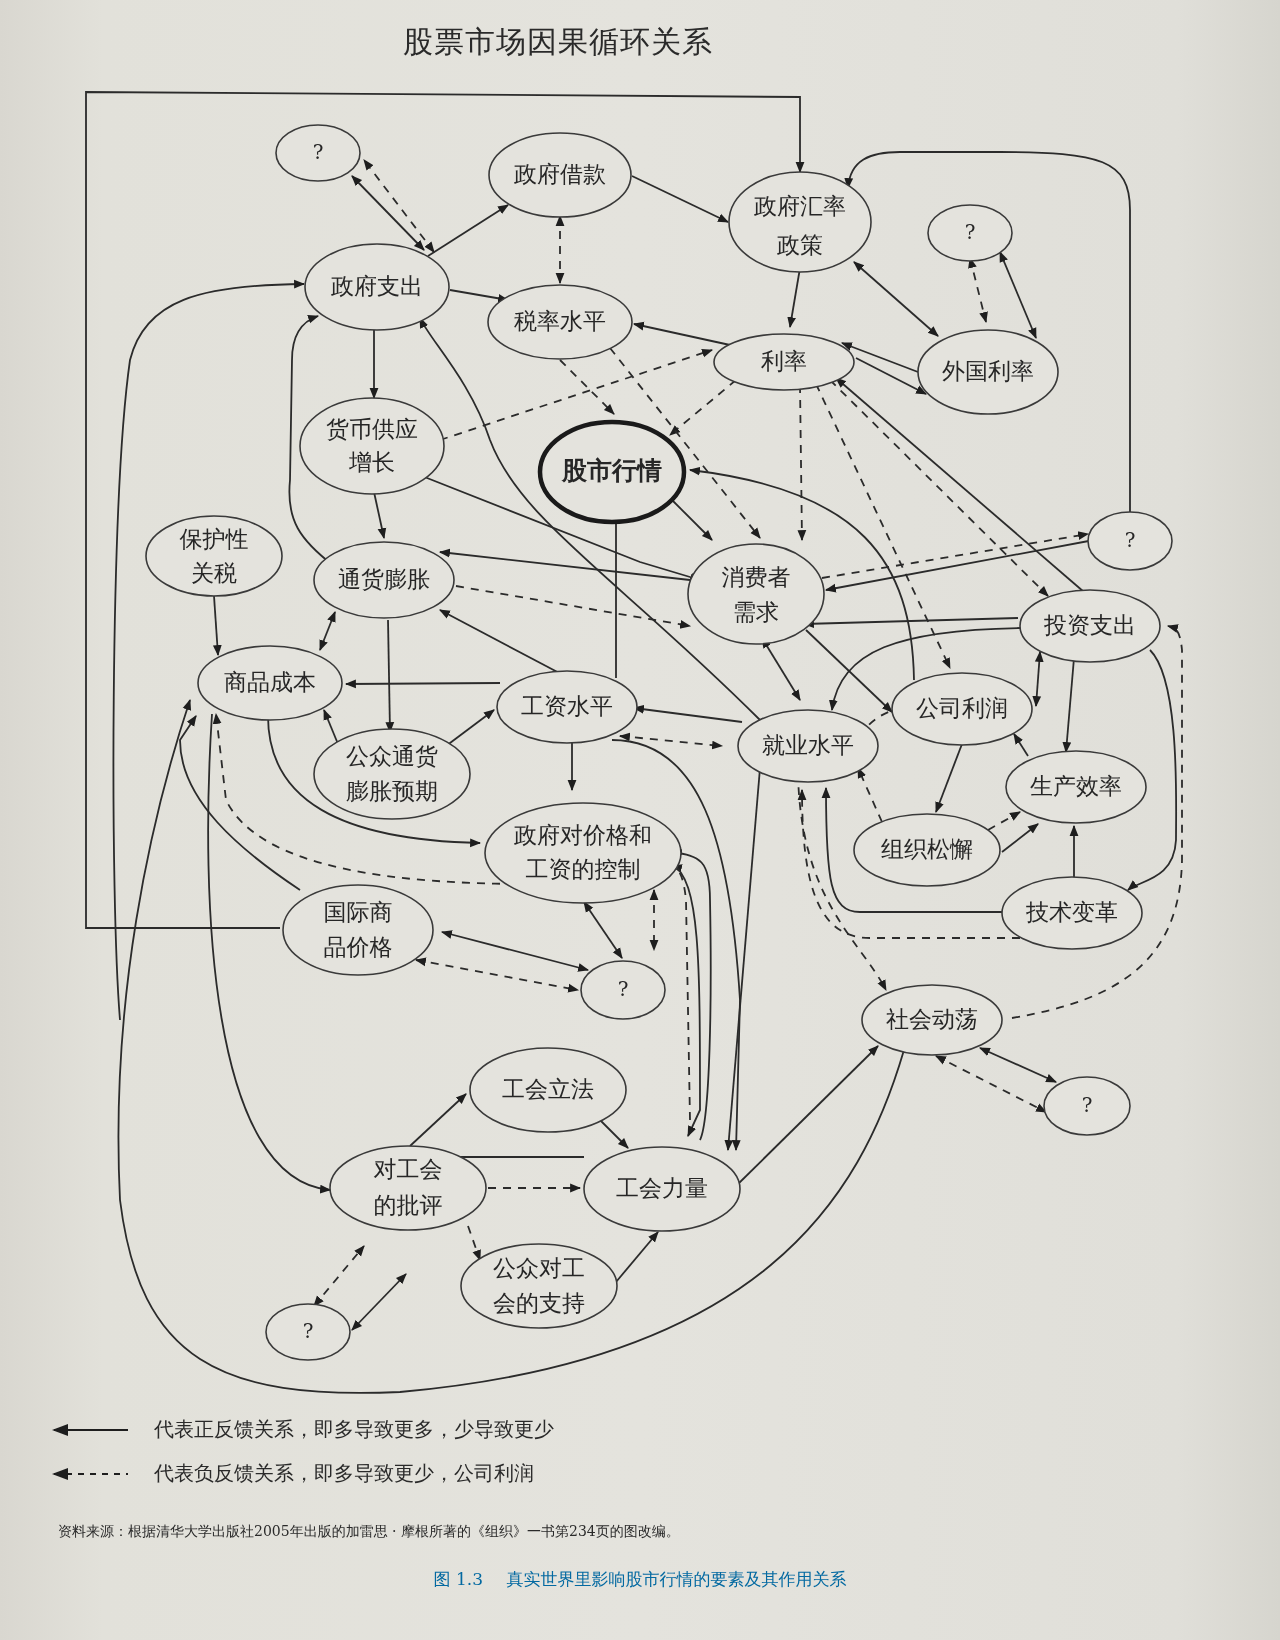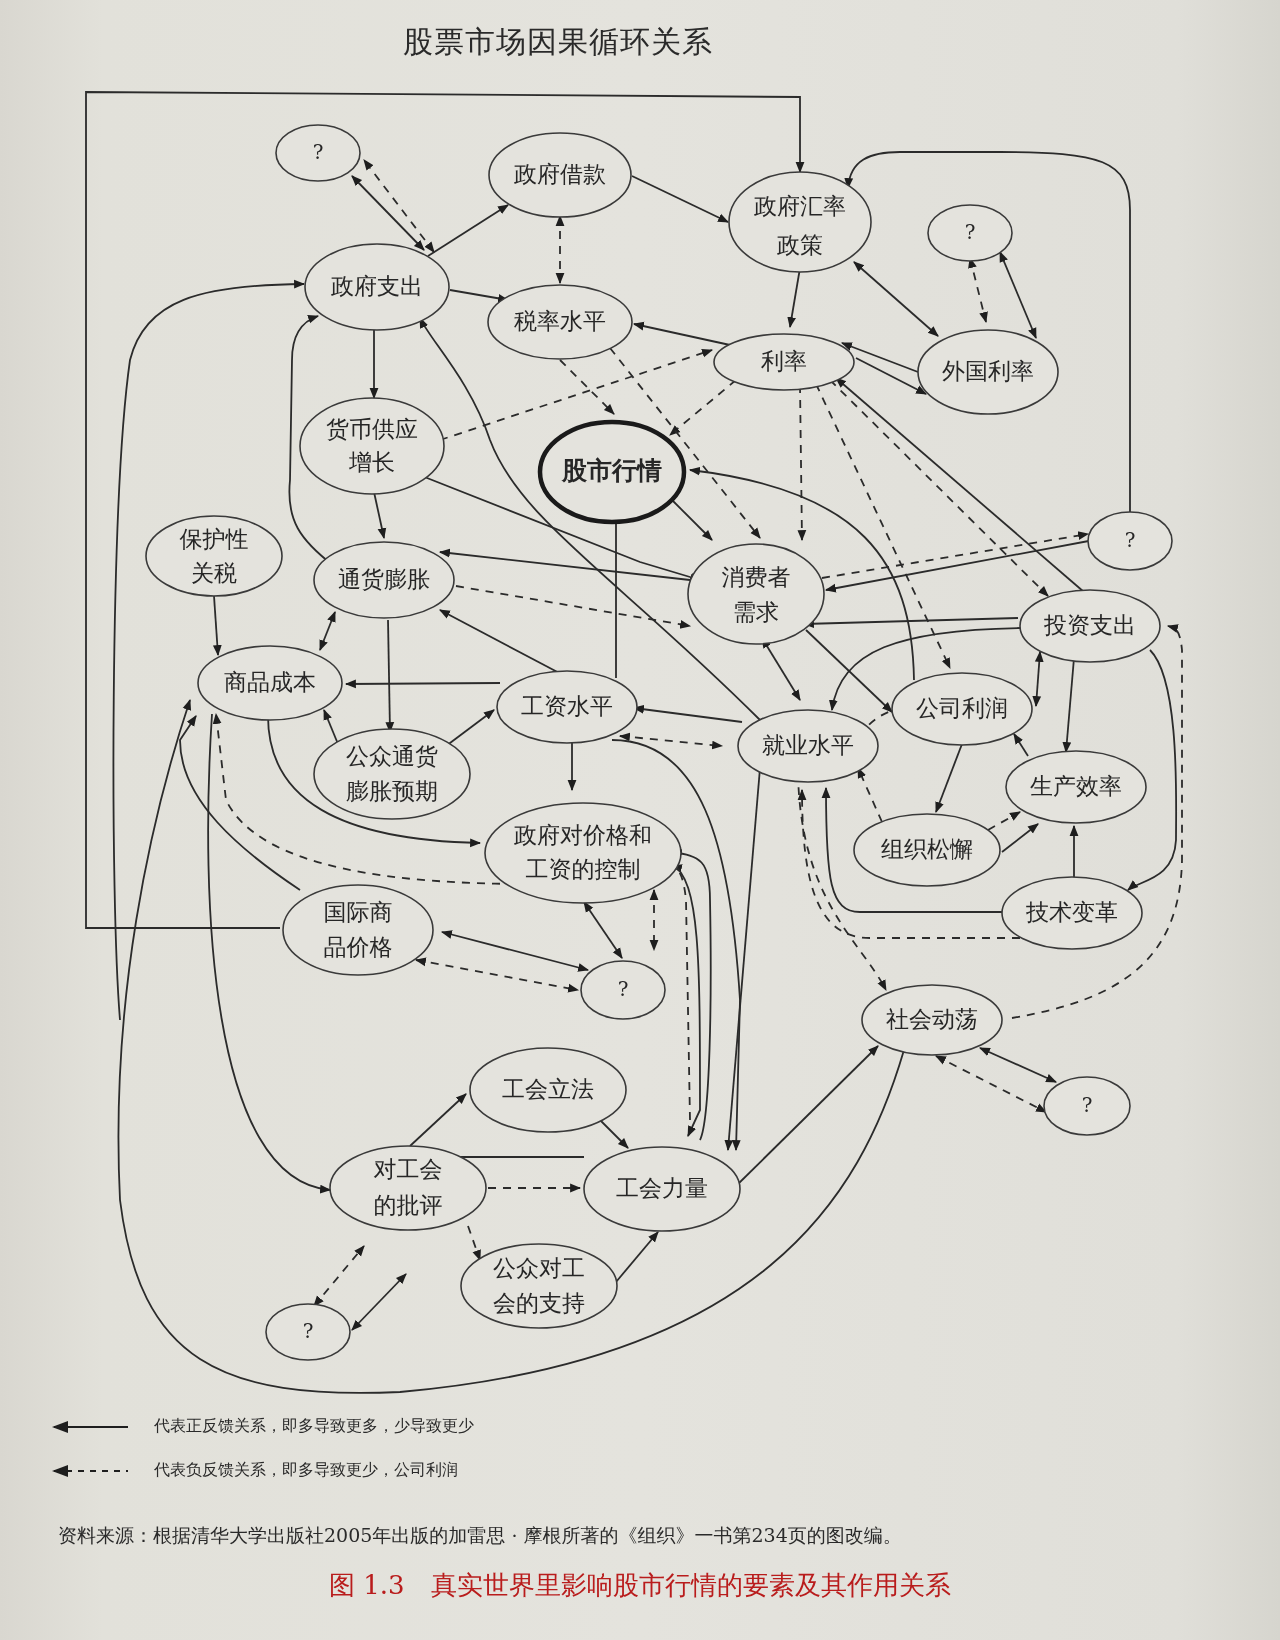--- a/index.html
+++ b/index.html
@@ -15,24 +15,24 @@
       text-align: center; font-size: 30px; color: #2a2a2a; letter-spacing: 1px;
     }
     svg.diagram { position: absolute; left: 0; top: 0; }
     .node ellipse { fill: #e4e3dd; stroke: #3a3a3a; stroke-width: 1.6; }
     .node.main ellipse { stroke-width: 4.5; stroke: #1a1a1a; }
     .node text { font-family: "DejaVu Sans", sans-serif; font-size: 23px; fill: #262626; text-anchor: middle; dominant-baseline: middle; }
     .node.main text { font-size: 25px; font-weight: bold; }
     .node.q text { font-family: "DejaVu Serif", serif; font-size: 20px; }
     .e { fill: none; stroke: #2b2b2b; stroke-width: 1.8; }
     .d { fill: none; stroke: #2b2b2b; stroke-width: 1.8; stroke-dasharray: 8 7; }
-    .legend { position: absolute; left: 52px; font-size: 16px; color: #2a2a2a; display: flex; align-items: center; }
+    .legend { position: absolute; left: 52px; font-size: 20px; color: #2a2a2a; display: flex; align-items: center; }
     .legend .sym { width: 80px; height: 20px; margin-right: 22px; }
-    .source { position: absolute; left: 58px; top: 1523px; font-size: 19px; color: #2a2a2a; }
-    .caption { position: absolute; left: 0; width: 1280px; top: 1568px; text-align: center; font-size: 26px; color: #b91c1c; }
+    .source { position: absolute; left: 58px; top: 1523px; font-size: 14px; color: #2a2a2a; }
+    .caption { position: absolute; left: 0; width: 1280px; top: 1568px; text-align: center; font-size: 17px; color: #0369a1; }
     .caption .fig { margin-right: 18px; }
   </style>
 </head>
 <body>
 
 <div class="title">股票市场因果循环关系</div>
 
 <svg class="diagram" width="1280" height="1640" viewBox="0 0 1280 1640">
   <defs>
     <marker id="ah" viewBox="0 0 10 10" refX="9" refY="5" markerWidth="11" markerHeight="11" orient="auto-start-reverse" markerUnits="userSpaceOnUse">

